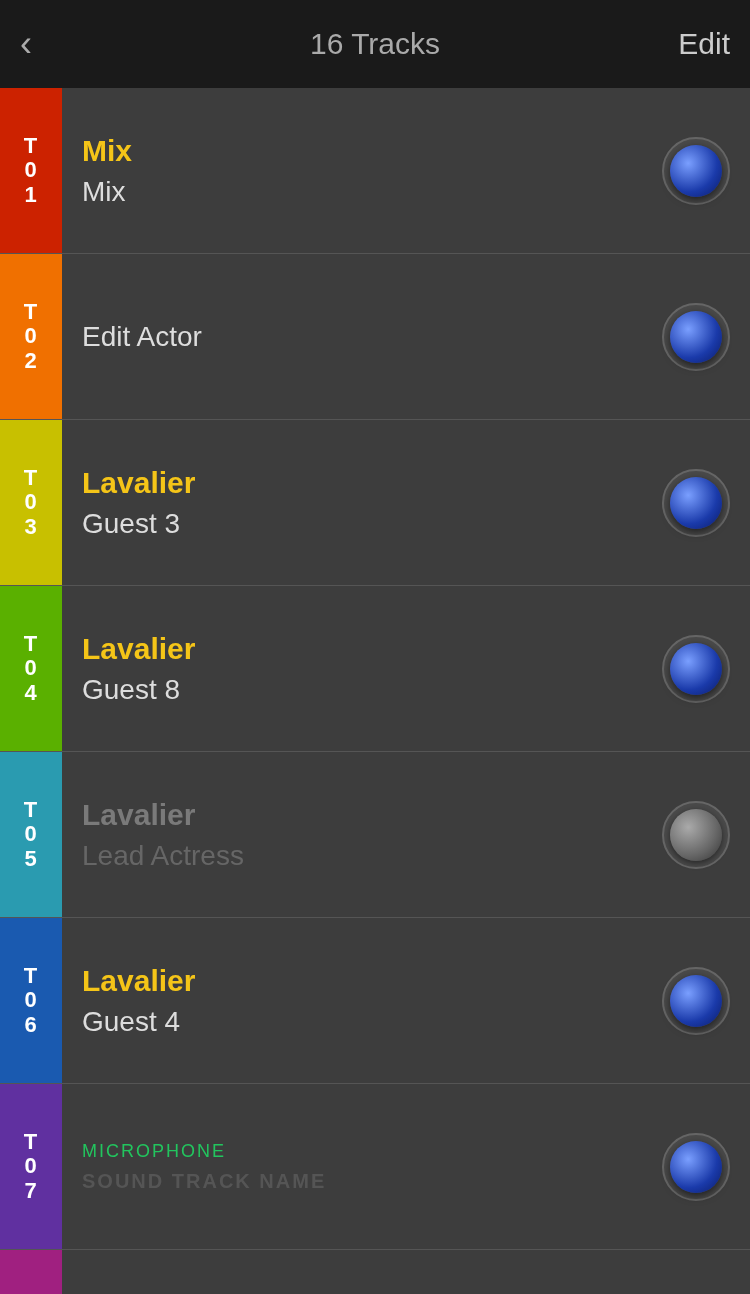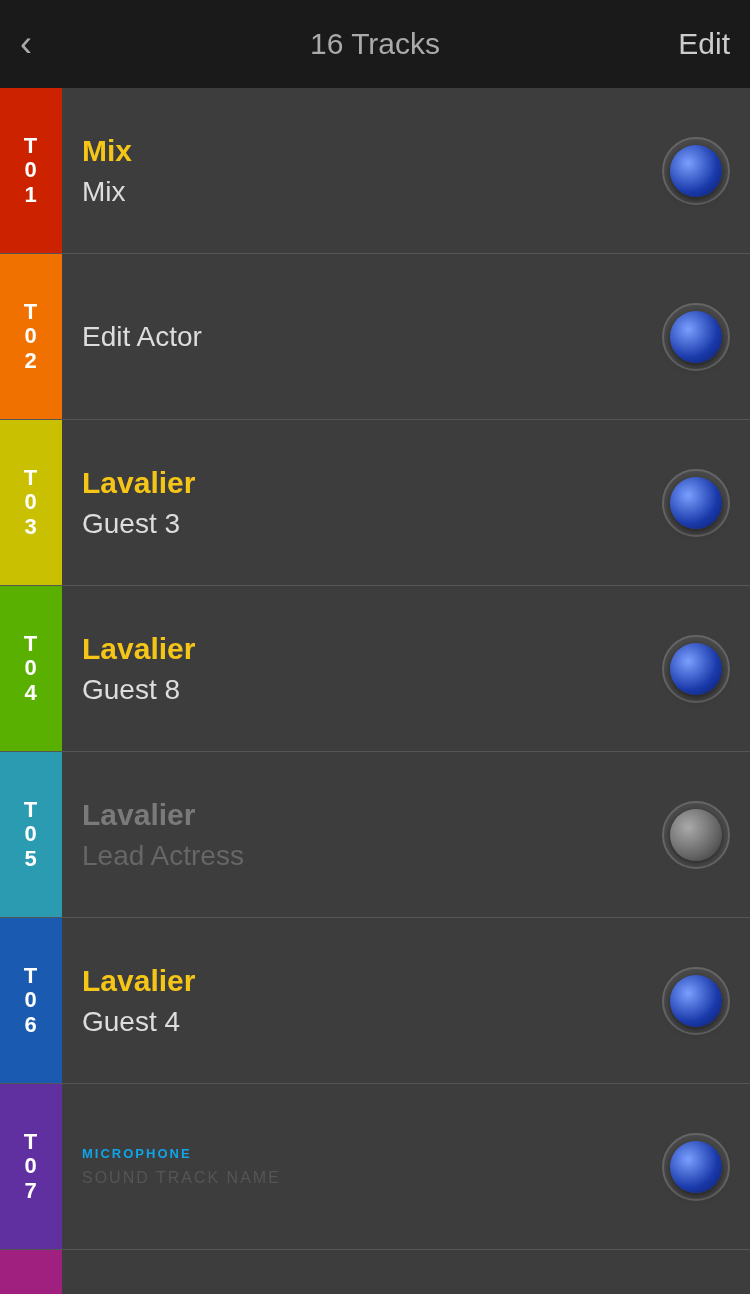--- a/index.html
+++ b/index.html
@@ -83,39 +83,39 @@
 
     .track-mic-name {
       font-size: 30px;
       font-weight: bold;
       color: #f5c518;
     }
     .track-mic-name.muted {
       color: #7a7a7a;
     }
     .track-mic-name.placeholder {
-      color: #0ea5e9;
-      font-size: 13px;
-      font-weight: bold;
+      color: #22c55e;
+      font-size: 18px;
+      font-weight: normal;
       letter-spacing: 2px;
       text-transform: uppercase;
     }
 
     .track-person-name {
       font-size: 28px;
       color: #ddd;
       font-weight: normal;
     }
     .track-person-name.muted {
       color: #666;
     }
     .track-person-name.placeholder {
       color: #555;
-      font-size: 16px;
-      font-weight: normal;
+      font-size: 20px;
+      font-weight: bold;
       letter-spacing: 2px;
       text-transform: uppercase;
     }
 
     .track-toggle {
       position: absolute;
       right: 20px;
       top: 50%;
       transform: translateY(-50%);
       width: 68px;

